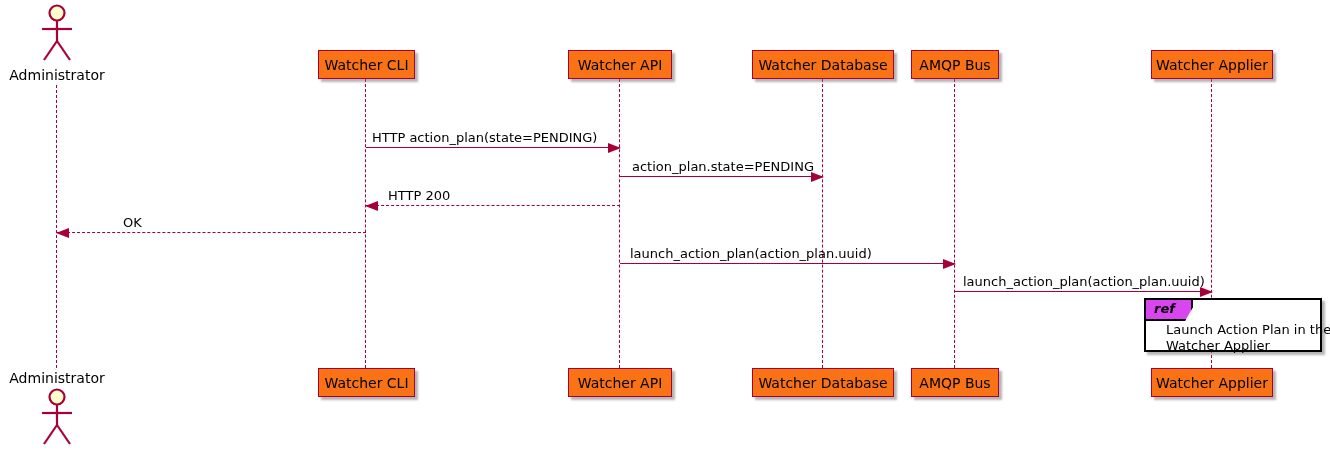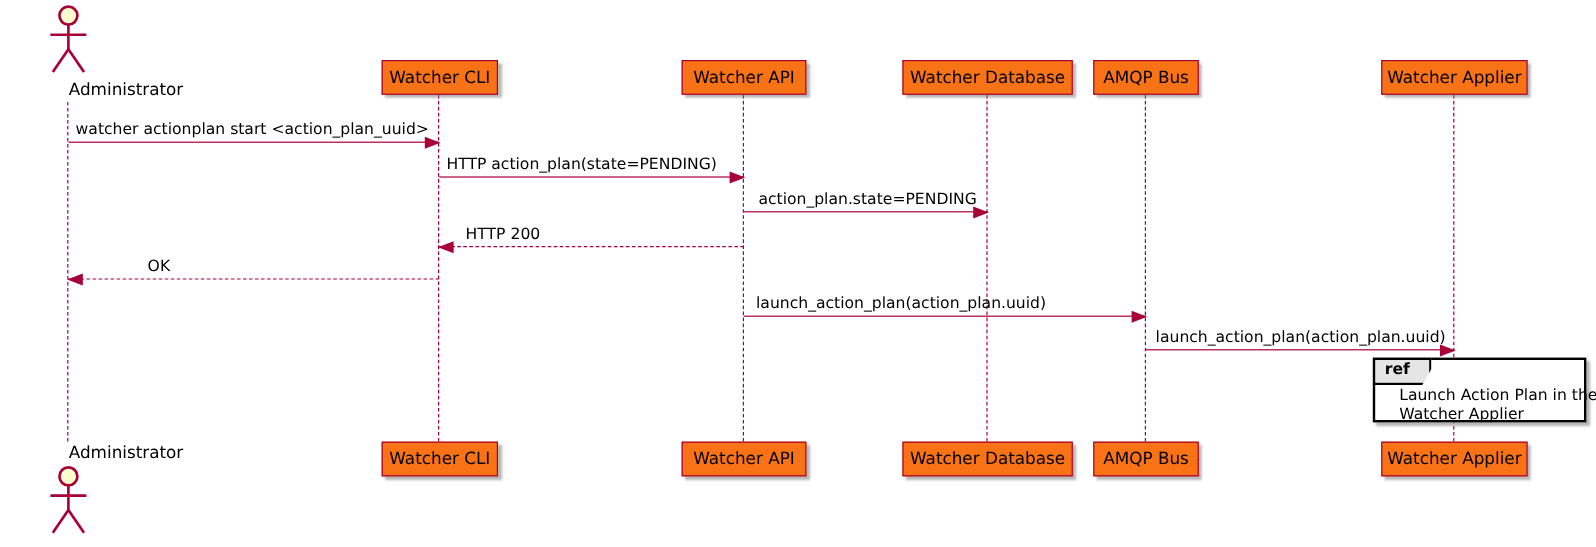--- a/index.html
+++ b/index.html
@@ -11,39 +11,40 @@
   .lifeline{position:absolute;width:0;border-left:1px dashed #A80036;z-index:1;}
   
   .pbox{
     position:absolute;box-sizing:border-box;height:29px;z-index:4;
     background:#f97316;border:1.8px solid #A80036;
     box-shadow:3px 3px 2px rgba(120,120,120,0.55);
     display:flex;align-items:center;justify-content:center;
     font-size:14px;white-space:nowrap;
   }
   
-  .actor-label{position:absolute;width:114px;text-align:center;font-size:14px;z-index:4;white-space:nowrap;padding-left:48px;}
+  .actor-label{position:absolute;width:114px;text-align:center;font-size:14px;z-index:4;white-space:nowrap;}
   .actor-fig{position:absolute;z-index:4;}
   
   .msg{position:absolute;height:18px;z-index:3;}
   .msg.solid{border-bottom:1.6px solid #A80036;}
   .msg.dashed{border-bottom:1.6px dashed #A80036;}
   .msg-label{position:absolute;bottom:2px;font-size:13px;white-space:nowrap;color:#000;}
   .arrhead{position:absolute;width:0;height:0;bottom:-6px;}
   .arrhead.right{right:-1px;border-left:13px solid #A80036;border-top:5px solid transparent;border-bottom:5px solid transparent;}
   .arrhead.left{left:-1px;border-right:13px solid #A80036;border-top:5px solid transparent;border-bottom:5px solid transparent;}
   
   .refbox{
     position:absolute;box-sizing:border-box;z-index:5;background:#ffffff;
     border:2px solid #000;box-shadow:3px 3px 2px rgba(120,120,120,0.55);
   }
   .ref-tab{
-    position:absolute;top:-2px;left:-2px;background:#e5e5e5;border:2px solid #000;
+    position:absolute;top:-2px;left:-2px;background:#d946ef;border:2px solid #000;
     font-weight:bold;font-size:13px;padding:0 16px 2px 8px;line-height:17px;
     clip-path:polygon(0 0,100% 0,100% 40%,84% 100%,0 100%);
+    font-style:italic;
   }
   .ref-body{padding:22px 5px 2px 20px;font-size:13px;line-height:16px;white-space:nowrap;}
 </style>
 </head>
 <body>
 
 <div id="canvas">
 
   <div class="lifeline" style="left:56px;top:85px;height:283px;"></div>
   <div class="lifeline" style="left:365px;top:79px;height:289px;"></div>
@@ -62,24 +63,20 @@
     </g>
   </svg>
   <div class="actor-label" style="left:0px;top:67px;">Administrator</div>
 
   <div class="pbox" style="left:318px;top:50px;width:97px;">Watcher CLI</div>
   <div class="pbox" style="left:568px;top:50px;width:104px;">Watcher API</div>
   <div class="pbox" style="left:752px;top:50px;width:142px;">Watcher Database</div>
   <div class="pbox" style="left:911px;top:50px;width:88px;">AMQP Bus</div>
   <div class="pbox" style="left:1151px;top:50px;width:122px;">Watcher Applier</div>
 
-  <div class="msg solid" style="left:57px;top:100px;width:309px;">
-    <span class="msg-label" style="left:6px;">watcher actionplan start &lt;action_plan_uuid&gt;</span>
-    <span class="arrhead right"></span>
-  </div>
 
   <div class="msg solid" style="left:366px;top:129px;width:254px;">
     <span class="msg-label" style="left:6px;">HTTP action_plan(state=PENDING)</span>
     <span class="arrhead right"></span>
   </div>
 
   <div class="msg solid" style="left:620px;top:158px;width:203px;">
     <span class="msg-label" style="left:12px;">action_plan.state=PENDING</span>
     <span class="arrhead right"></span>
   </div>

